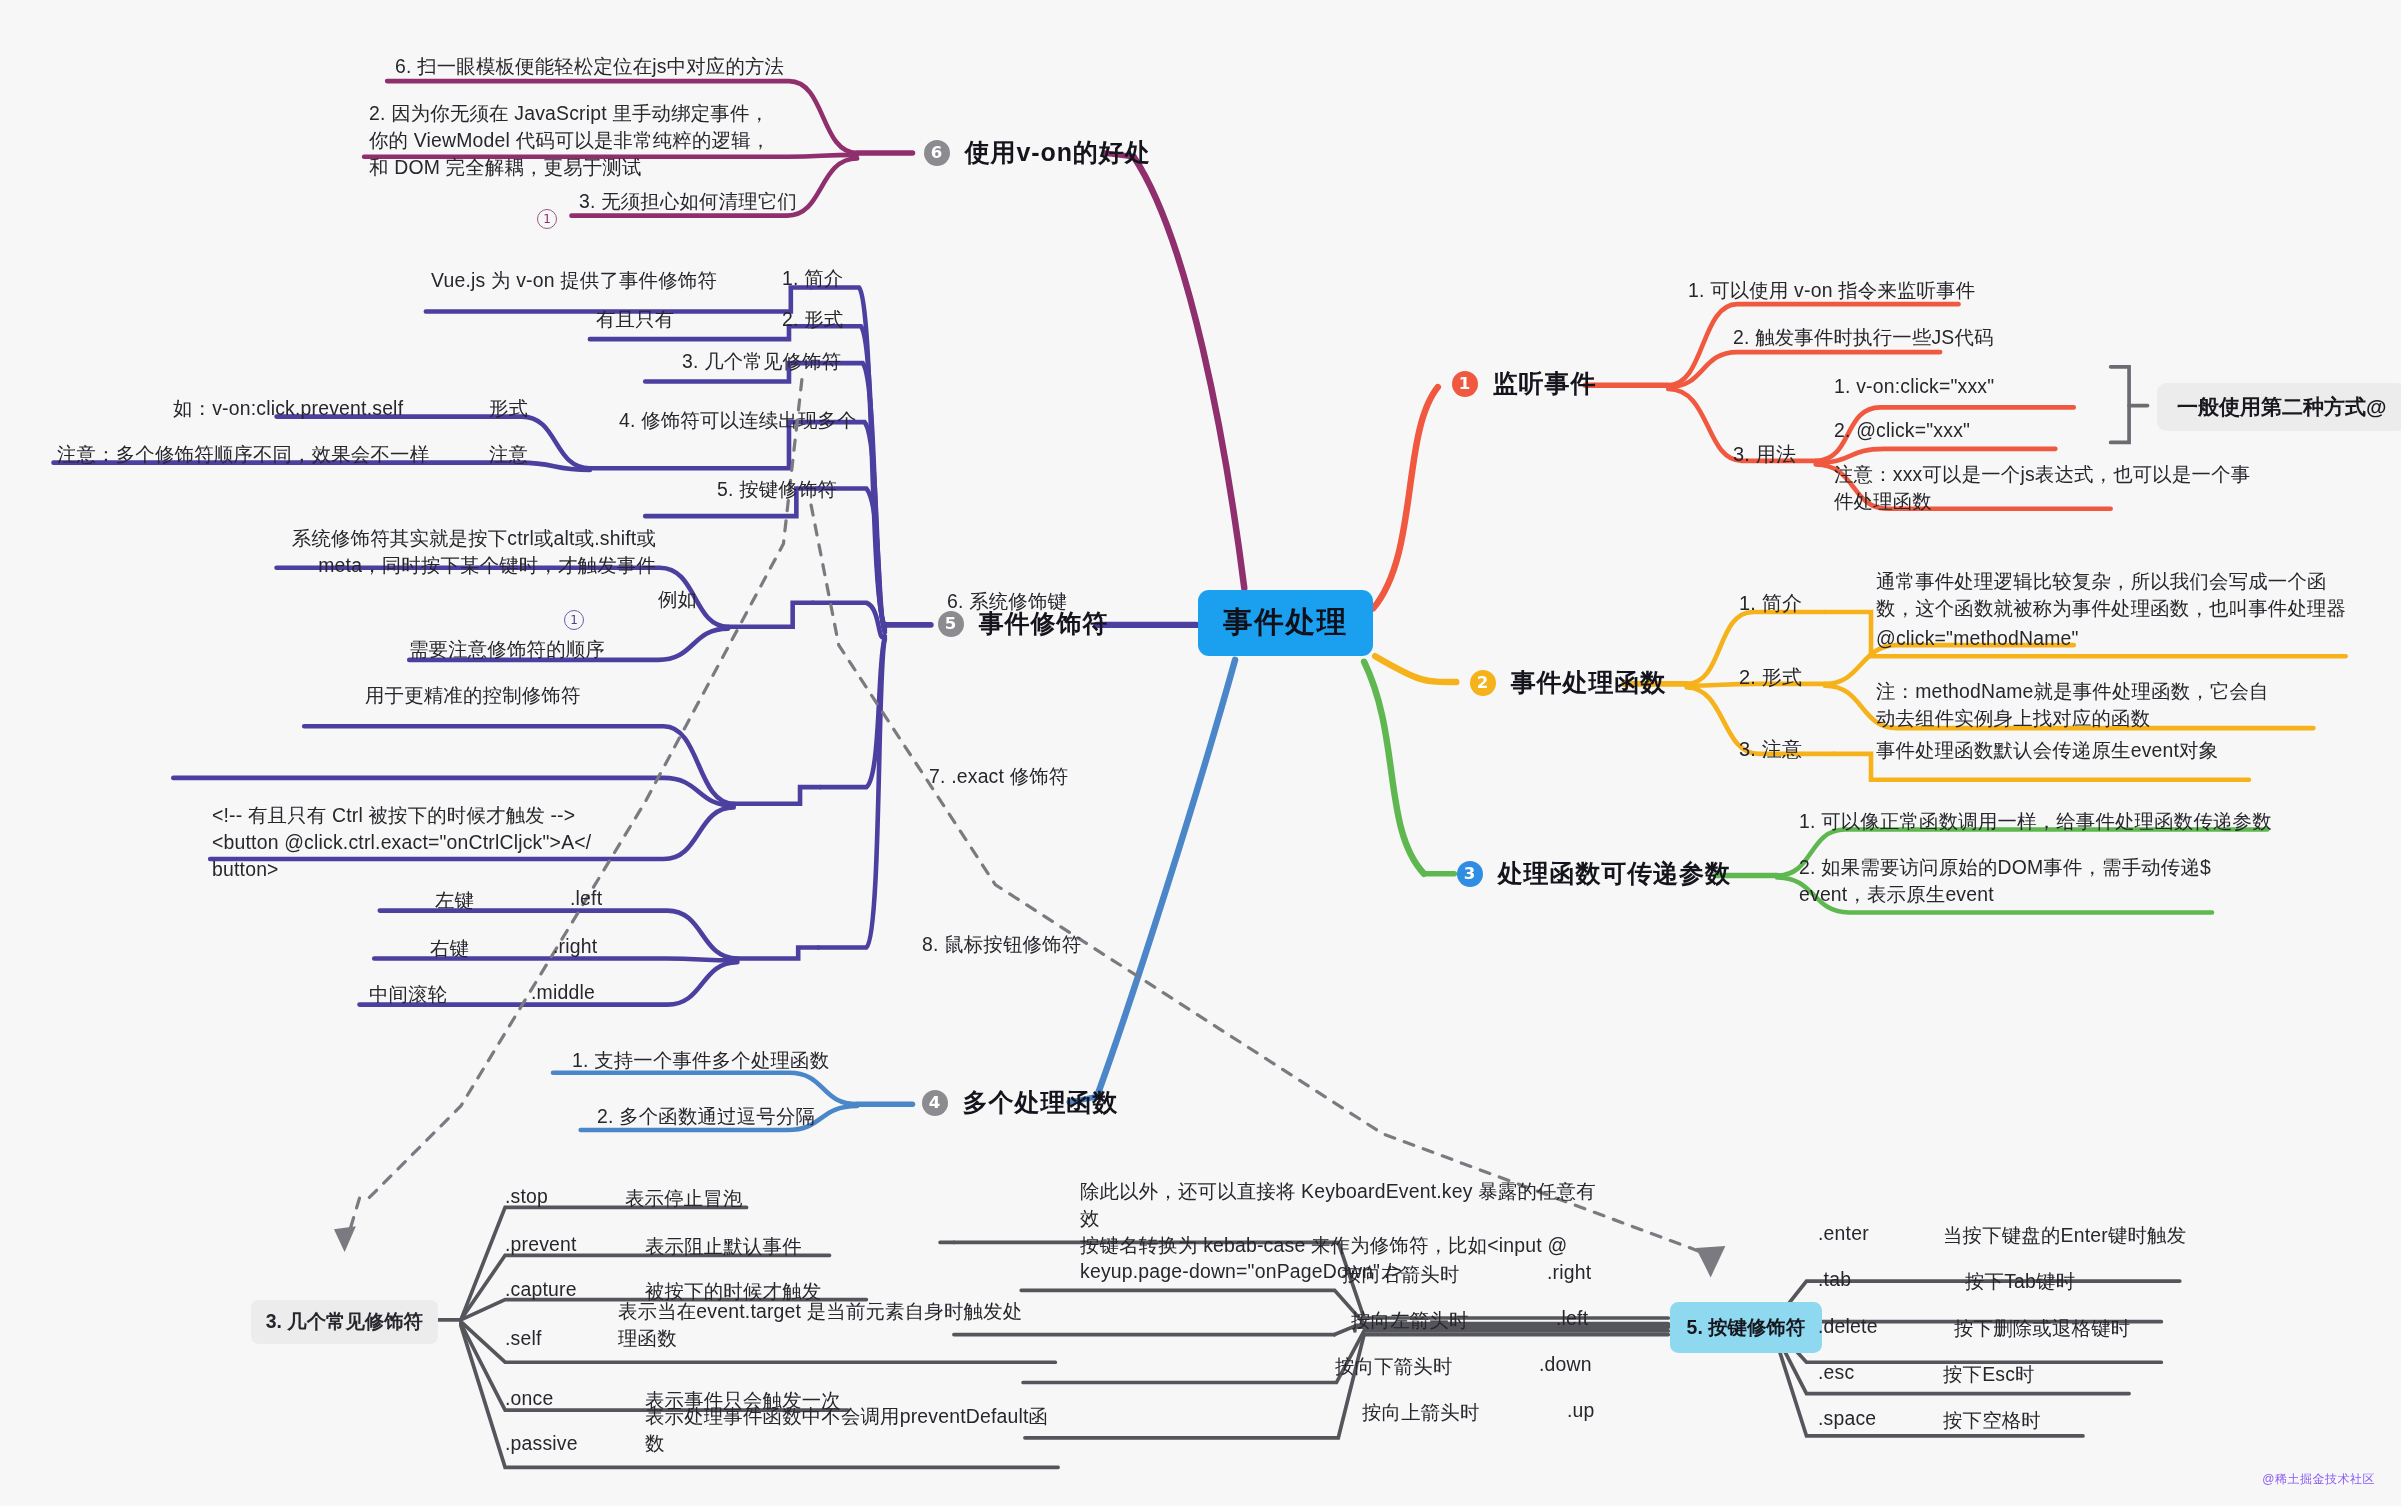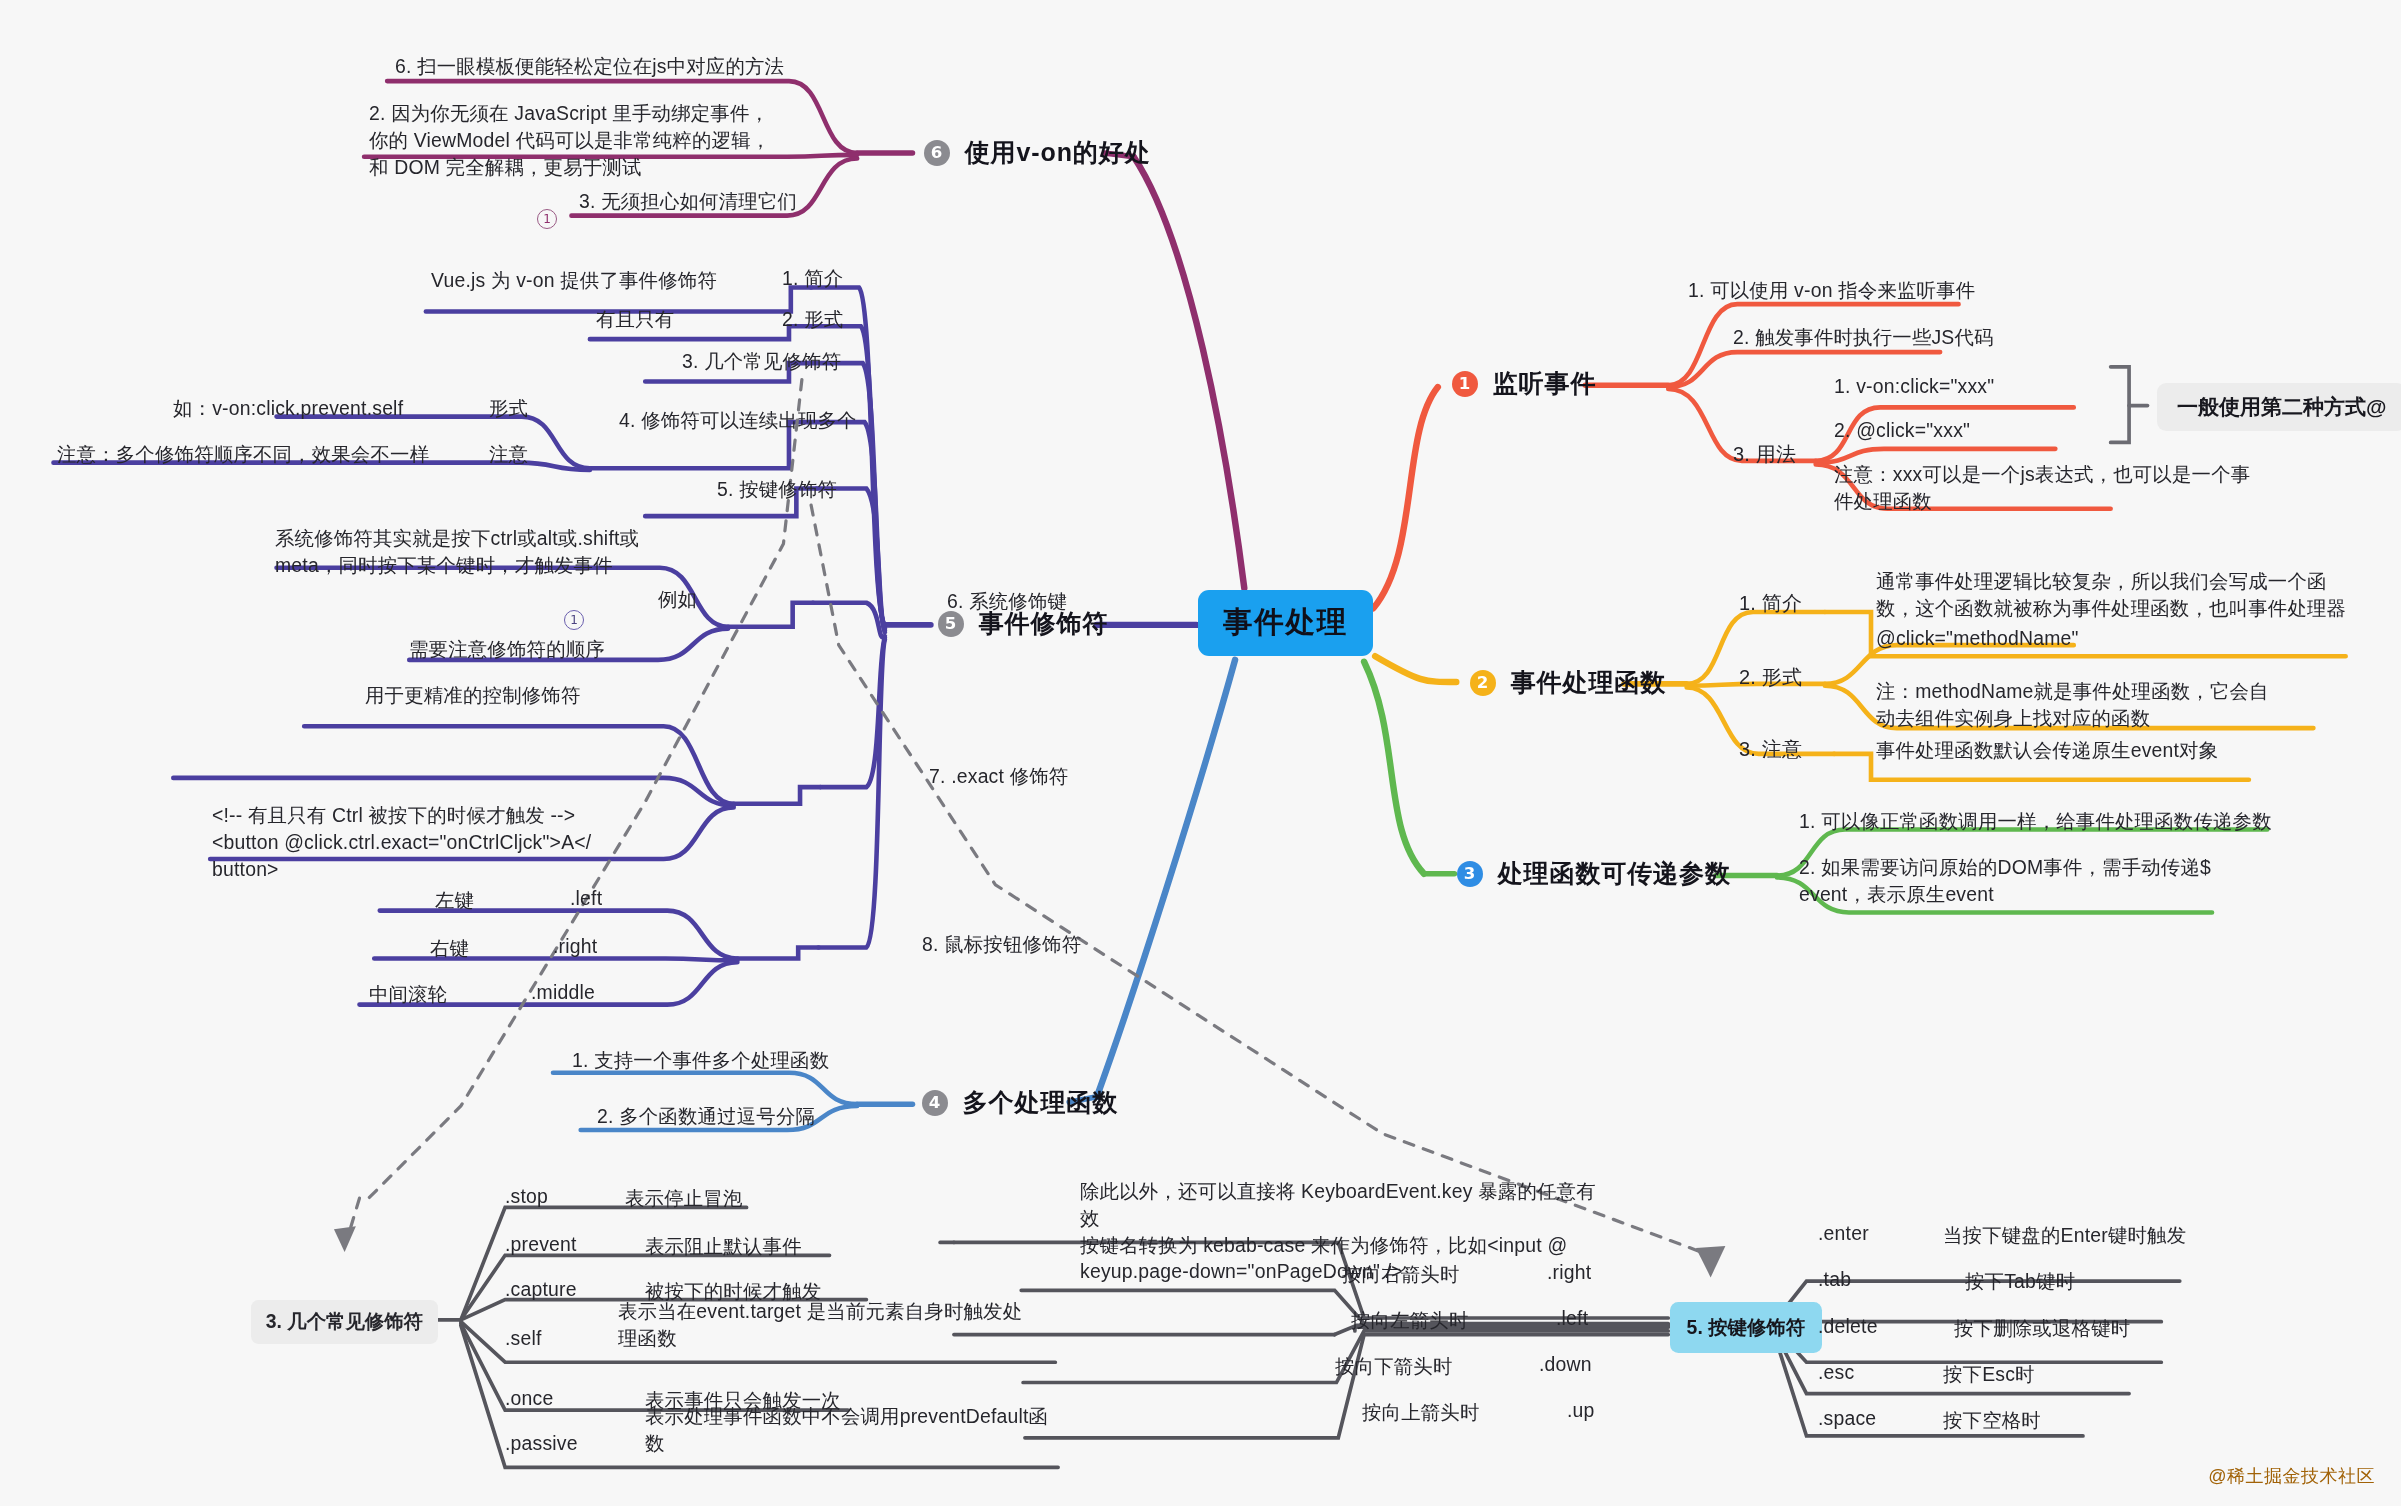--- a/index.html
+++ b/index.html
@@ -74,21 +74,21 @@
     font-size:19.4px;font-weight:bold;color:#16161d;white-space:nowrap;
   }
   .circ-num{
     width:20px;height:20px;border-radius:50%;
     border:1.5px solid #6a5fae;color:#4b4380;
     font-size:12px;display:inline-flex;align-items:center;justify-content:center;
     font-family:"DejaVu Sans",sans-serif;
   }
   .wm{
     position:absolute;right:26px;bottom:18.4px;
-    font-size:18px;color:#a16207;letter-spacing:0.5px;
+    font-size:12px;color:#8b5cf6;letter-spacing:0.5px;
   }
 </style>
 </head>
 <body>
 
 <div id="canvas">
 
   <svg class="wires" viewBox="0 0 2605 1634">
     <g fill="none" stroke-linecap="round">
 
@@ -297,21 +297,21 @@
   <div class="node mid m2" style="left:954px;top:587px;opacity:0;"></div>
 
   <div class="node mid m2" style="left:954px;top:586px;opacity:0;"></div>
 
   <div class="node mid m2" style="left:944px;top:588px;"></div>
 
   <div class="node mid m2" style="left:947px;top:588px;">6. 系统修饰键</div>
 
   <div class="node mid m2" style="left:658px;top:586px;">例如</div>
   <div class="node circ-num" style="left:564px;top:610px;">1</div>
-  <div class="node leaf" style="left:275px;top:525px;width:369px;">系统修饰符其实就是按下ctrl或alt或.shift或
+  <div class="node leaf" style="left:287px;top:525px;width:369px;text-align:right;">系统修饰符其实就是按下ctrl或alt或.shift或
 meta，同时按下某个键时，才触发事件</div>
   <div class="node leaf" style="left:409px;top:636px;">需要注意修饰符的顺序</div>
 
   <div class="node mid m2" style="left:929px;top:763px;">7. .exact 修饰符</div>
   <div class="node leaf" style="left:365px;top:682px;">用于更精准的控制修饰符</div>
   <div class="node leaf" style="left:212px;top:802px;width:442px;">&lt;!-- 有且只有 Ctrl 被按下的时候才触发 --&gt;
 &lt;button @click.ctrl.exact="onCtrlCljck"&gt;A&lt;/
 button&gt;</div>
 
   <div class="node mid m2" style="left:922px;top:931px;">8. 鼠标按钮修饰符</div>

